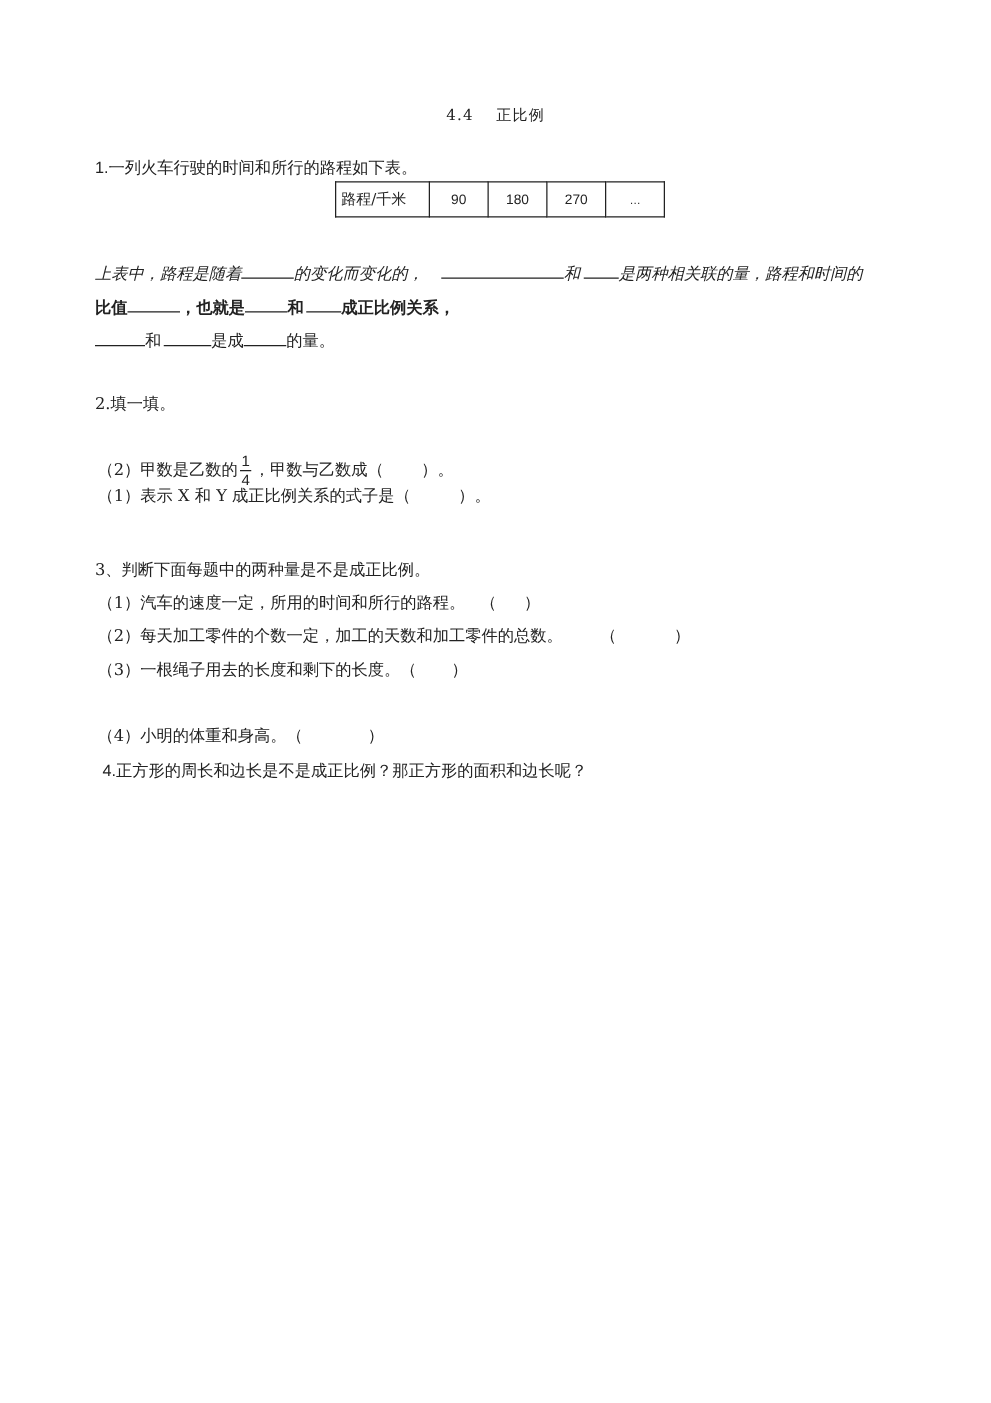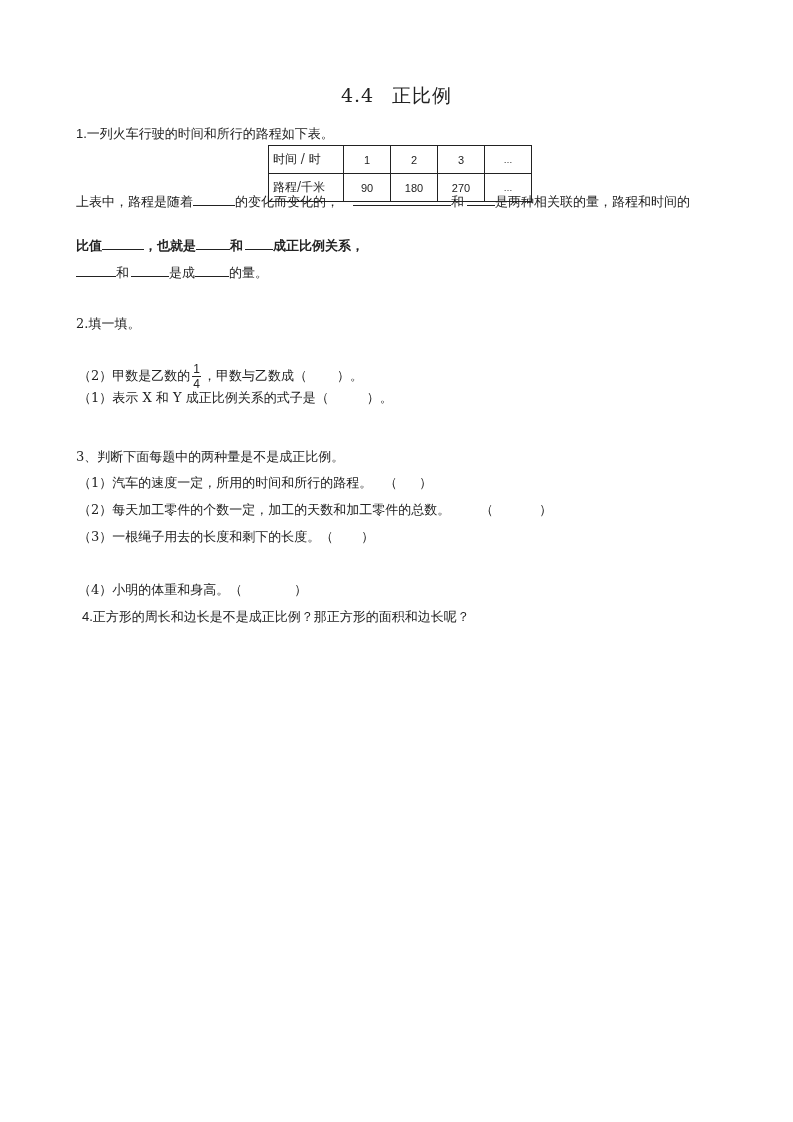--- a/index.html
+++ b/index.html
@@ -2,21 +2,21 @@
 <html><head>
 <meta charset="utf-8">
 <style>
   html, body { margin: 0; padding: 0; background: #ffffff; }
   body {
     width: 793px; height: 1122px; position: relative; overflow: hidden;
     font-family: "DejaVu Serif", "Liberation Serif", serif;
     color: #222222; font-size: 13px;
   }
   .abs { position: absolute; white-space: nowrap; line-height: 1; }
-  .title { left: 0; width: 793px; top: 86px; text-align: center; font-size: 19px; letter-spacing: 1px; }
+  .title { left: 0; width: 793px; top: 86px; text-align: center; font-size: 12px; letter-spacing: 1px; }
   .title .num { margin-right: 18px; }
   .num-sans { font-family: "Liberation Sans", "DejaVu Sans", sans-serif; }
   table.data {
     position: absolute; left: 268px; top: 145px;
     border-collapse: collapse; font-size: 12px;
   }
   table.data td {
     border: 1px solid #222; height: 27px; text-align: center; padding: 0;
   }
   table.data td.h { width: 70px; text-align: left; padding-left: 4px; }
@@ -33,38 +33,31 @@
 <div class="abs title">
   <span class="num">4.4</span><span>正比例</span>
 </div>
 
 <div class="abs" style="left:76px; top:127px;">
   <span class="num-sans">1.</span><span>一列火车行驶的时间和所行的路程如下表。</span>
 </div>
 
 <table class="data">
   <tbody>
-      <tr>
-    <td class="h">时间 / 时</td>
-    <td class="c">1</td>
-    <td class="c">2</td>
-    <td class="c">3</td>
-    <td class="e">…</td>
-  </tr>
   <tr>
     <td class="h">路程/千米</td>
     <td class="c">90</td>
     <td class="c">180</td>
     <td class="c">270</td>
     <td class="e">…</td>
   </tr>
 </tbody>
   </table>
 
-<div class="abs" style="left:76px; top:192px;">
+<div class="abs" style="left:76px; top:209px;font-style:italic;">
   <span>上表中，路程是随着</span><span class="blank" style="width:42px;"></span><span>的变化而变化的，</span><span class="blank" style="width:98px; margin-left:14px;"></span><span>和</span><span class="blank" style="width:28px; margin-left:3px;"></span><span>是两种相关联的量，路程和时间的</span>
 </div>
 
 <div class="abs" style="left:76px; top:236px;font-weight:bold;">
   <span>比值</span><span class="blank" style="width:42px;"></span><span>，也就是</span><span class="blank" style="width:34px;"></span><span>和</span><span class="blank" style="width:28px; margin-left:2px;"></span><span>成正比例关系，</span>
 </div>
 
 <div class="abs" style="left:76px; top:263px;">
   <span class="blank" style="width:40px;"></span><span>和</span><span class="blank" style="width:38px; margin-left:2px;"></span><span>是成</span><span class="blank" style="width:34px;"></span><span>的量。</span>
 </div>

